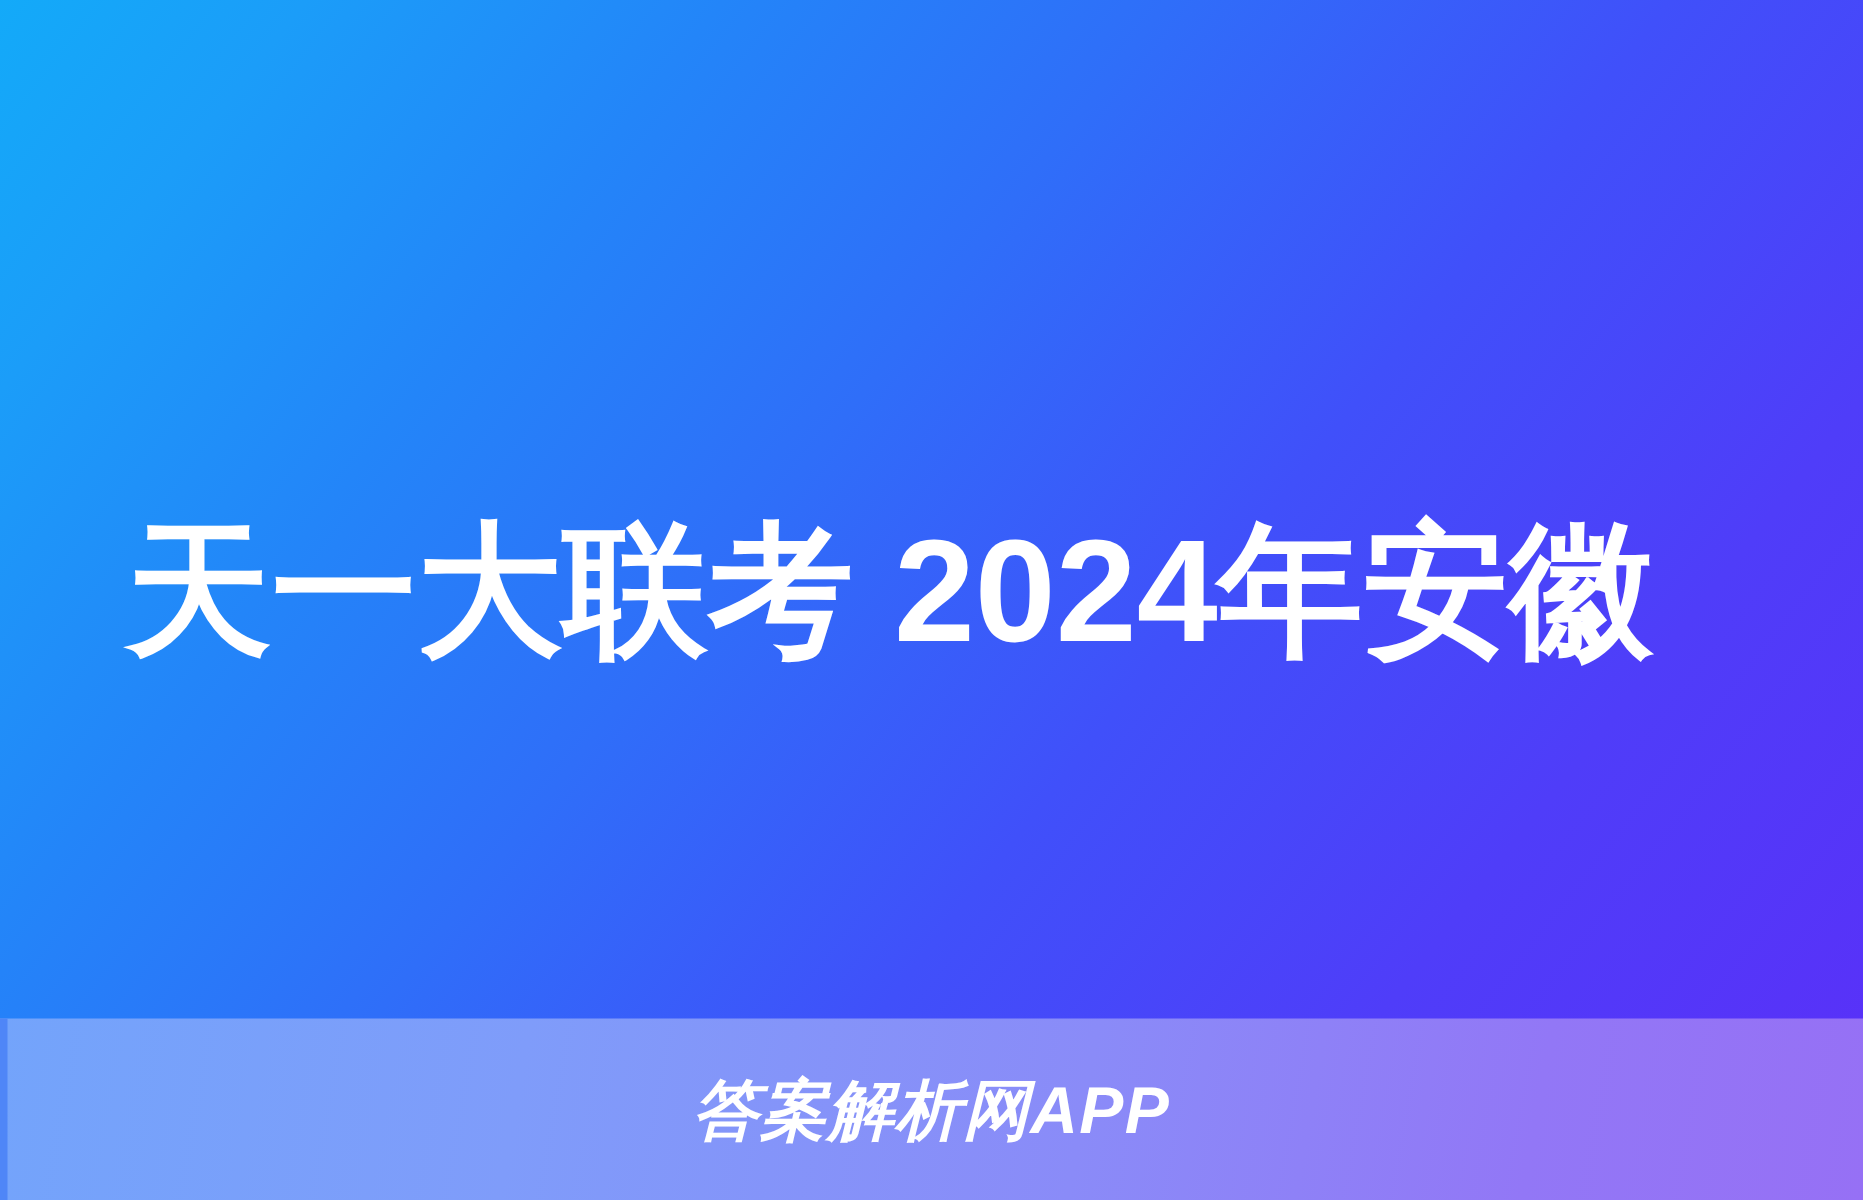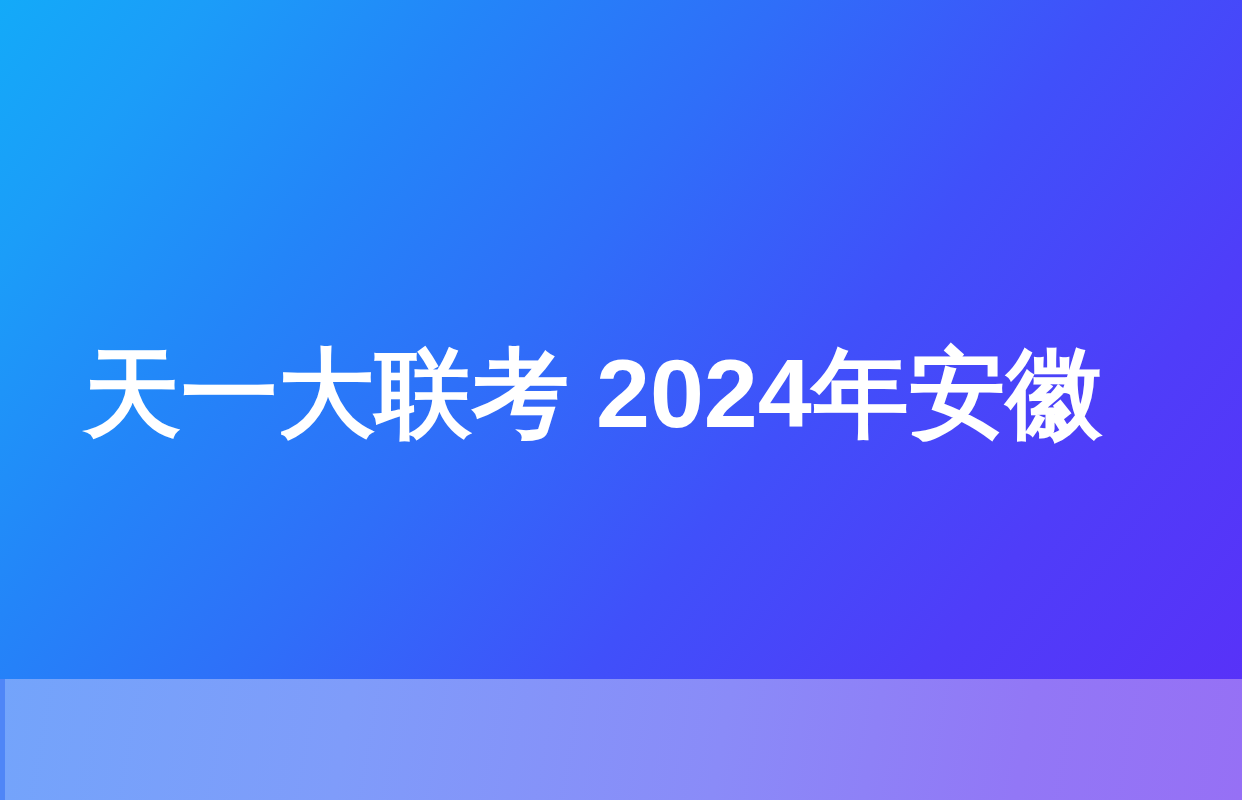--- a/index.html
+++ b/index.html
@@ -96,15 +96,16 @@
 <div class="card">
 
   <div class="hero">
     <div class="hero-title">
       <span class="hero-line">天一大联考 2024年安徽</span>
     </div>
   </div>
 
   <div class="footer">
     <div class="footer-edge"></div>
+    <div class="watermark">答案解析网APP</div>
   </div>
 
 </div>
 
 </body></html>

